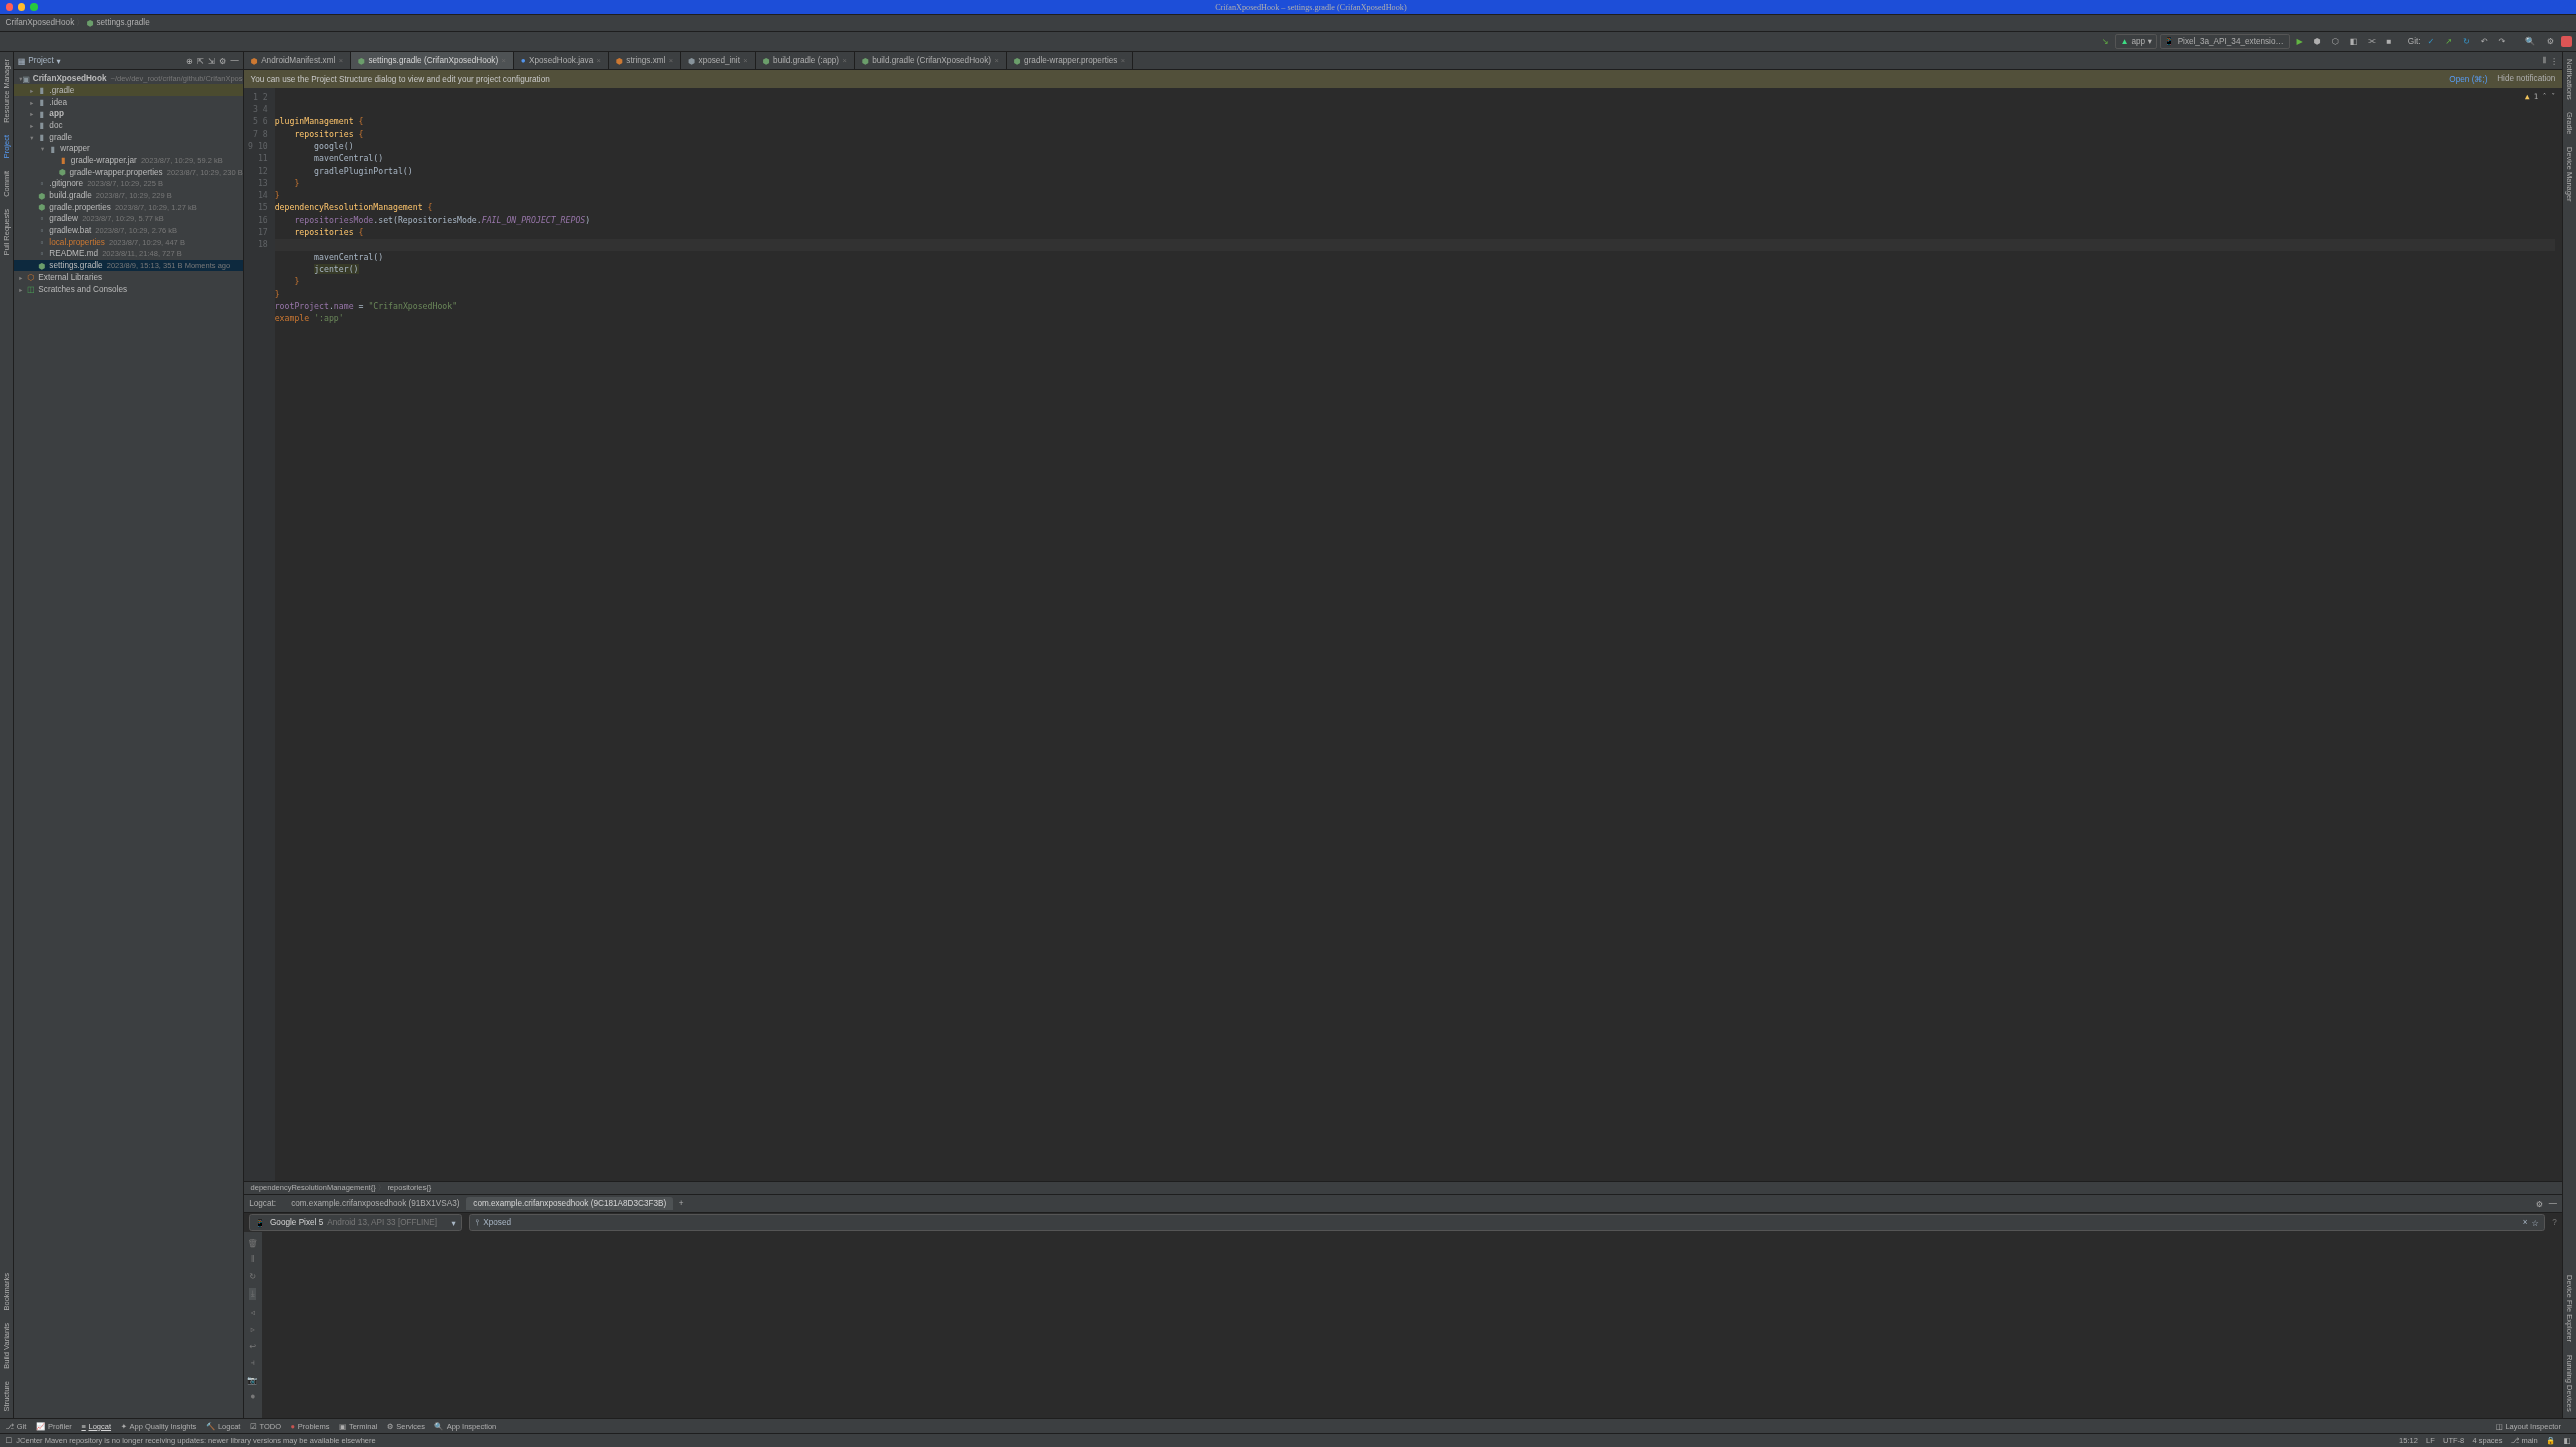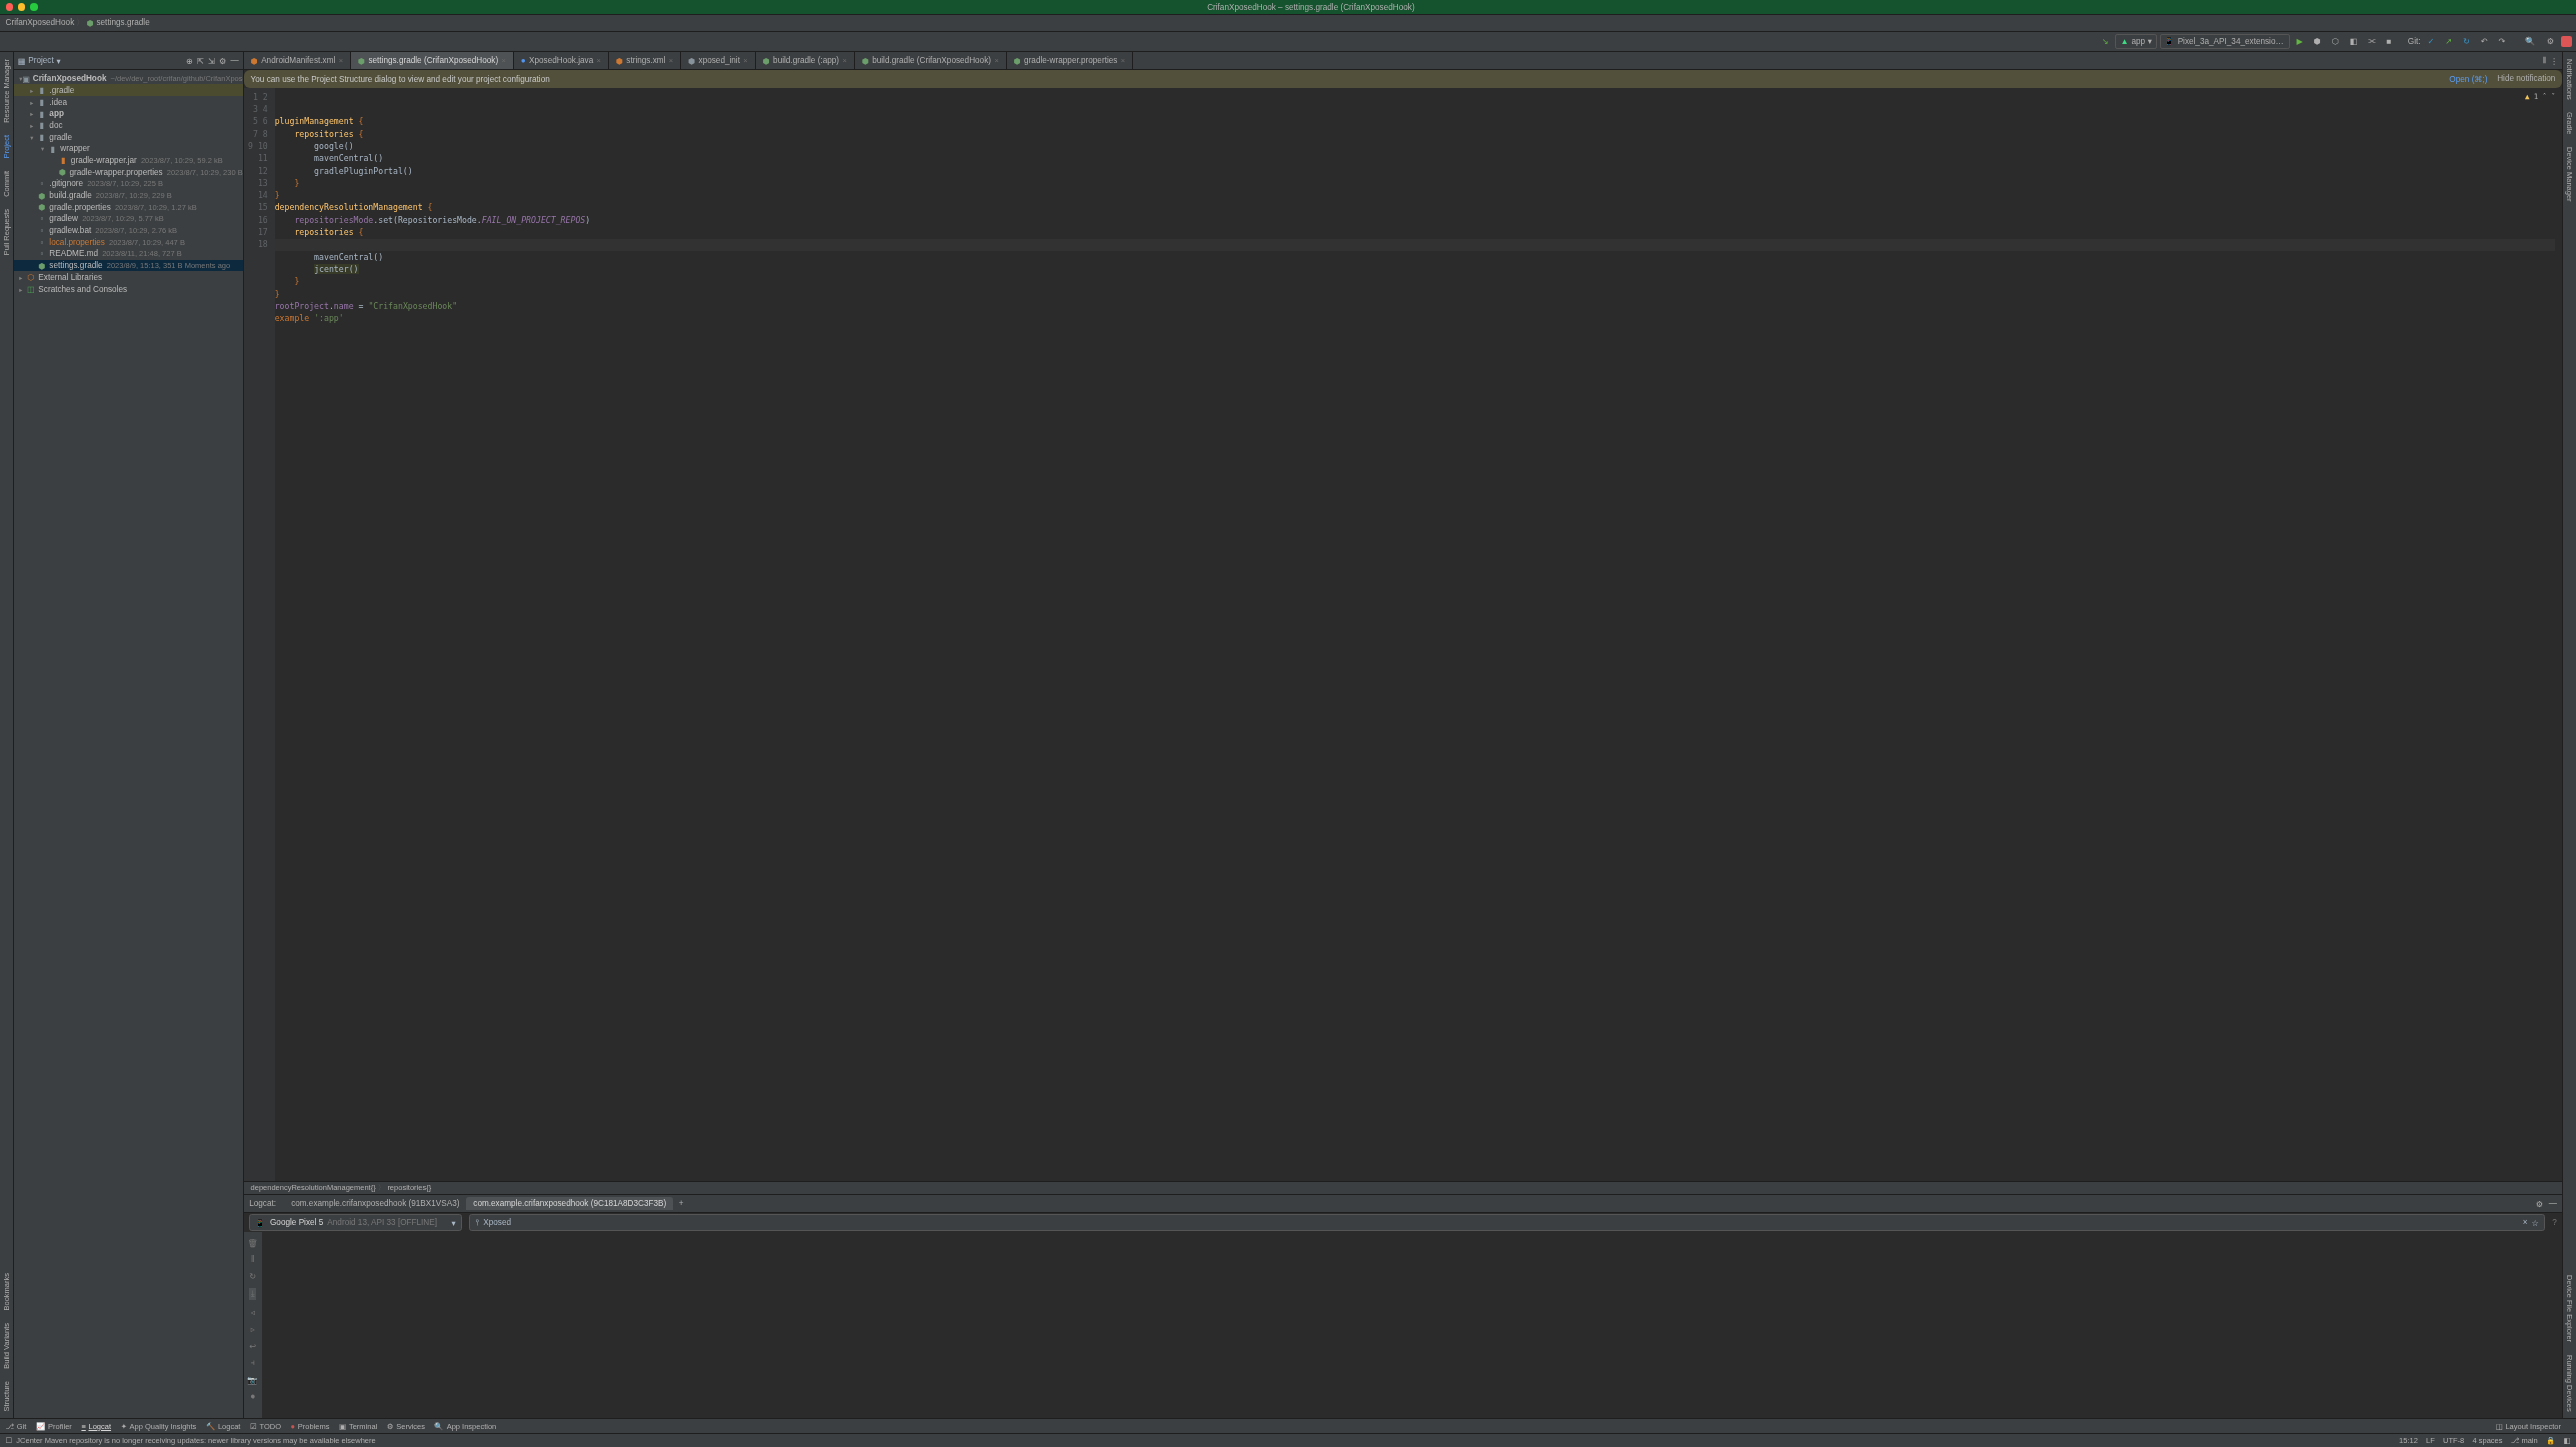--- a/index.html
+++ b/index.html
@@ -9,25 +9,26 @@
   background: #2b2b2b;
   color: #a9b7c6;
   width: 100vw;
   height: 100vh;
   overflow: hidden;
   display: flex;
   flex-direction: column;
 }
 .titlebar {
   height: 15px;
-  background: #14532d;
+  background: #1d4ed8;
   display: flex;
   align-items: center;
   padding: 0 5.5px;
   border-bottom: 0.7px solid #1e1e1e;
+  font-family: Liberation Serif, serif;
 }
 .traffic-lights { display: flex; gap: 4.8px; margin-right: 13.7px; }
 .tl { width: 7.5px; height: 7.5px; border-radius: 50%; }
 .tl.red { background: #ff5f56; }
 .tl.yellow { background: #ffbd2e; }
 .tl.green { background: #27c93f; }
 .title-text { flex: 1; text-align: center; color: #afafaf; font-size: 8.2px; }
 .crumb-bar {
   height: 16.5px;
   background: #3c3f41;
@@ -95,21 +96,21 @@
 }
 .tab {
   display: flex; align-items: center; padding: 0 6.9px; gap: 3.4px;
   border-right: 0.7px solid #1e1e1e; font-size: 8.2px; color: #afafaf;
 }
 .tab.active { background: #4e5254; color: #d6d6d6; }
 .tab .x { color: #6a6a6a; font-size: 7.5px; }
 .tabs .end-tools { margin-left: auto; display: flex; align-items: center; gap: 4.1px; padding: 0 4.1px; color: #afafaf;}
 .notif-bar {
   height: 18px; background: #52503a; display: flex; align-items: center;
-  padding: 0 6.9px; color: #c9c9c9; font-size: 8.2px; border-radius: 6px;
+  padding: 0 6.9px; color: #c9c9c9; font-size: 8.2px;
 }
 .notif-bar .right { margin-left: auto; display: flex; gap: 9.6px; }
 .notif-bar .link { color: #589df6; }
 .notif-bar .link2 { color: #afafaf; }
 .editor-body { flex: 1; display: flex; background: #2b2b2b; overflow: hidden; }
 .gutter {
   width: 31px; background: #313335; color: #606366; text-align: right;
   padding: 2.7px 6.9px 2.7px 0; font-family: 'Menlo', 'Consolas', monospace;
   font-size: 8.2px; line-height: 12.3px;
 }

